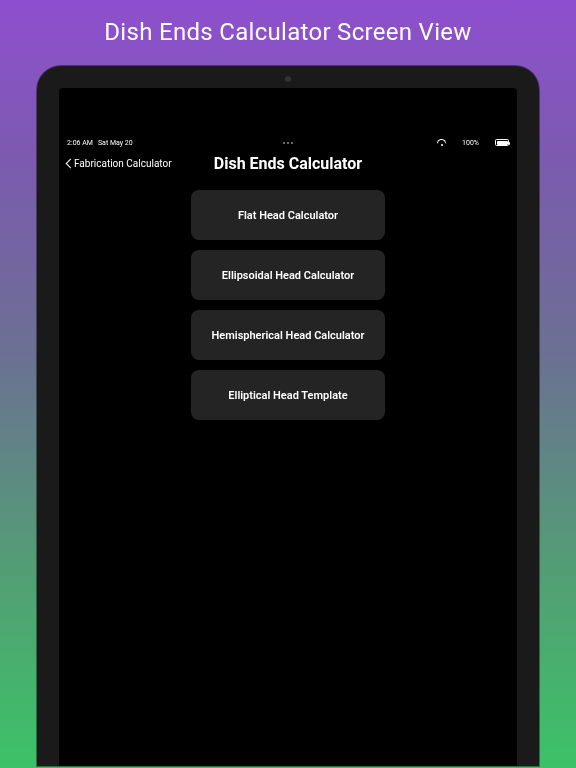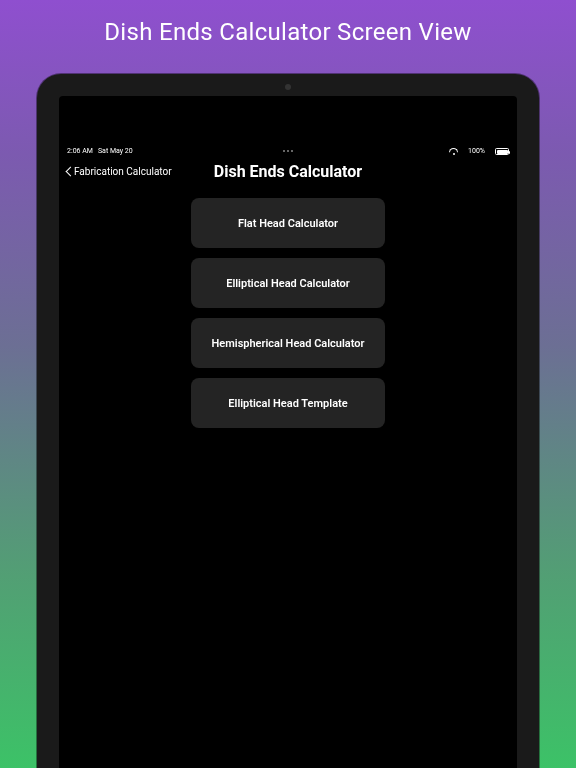--- a/index.html
+++ b/index.html
@@ -9,21 +9,21 @@
     background: linear-gradient(180deg, #8f4fcf 0%, #7c5ab0 20%, #6c6f94 45%, #529f74 75%, #3cc267 100%);
     display: flex;
     flex-direction: column;
     align-items: center;
   }
   .promo-title {
     color: #ffffff;
     font-size: 24px;
     font-weight: 400;
     margin-top: 18px;
-    margin-bottom: 28px;
+    margin-bottom: 20px;
     letter-spacing: 0.3px;
   }
   .device {
     width: 502px;
     height: 700px;
     background: #1a1a1a;
     border-radius: 24px 24px 0 0;
     padding: 22px 22px 0 22px;
     position: relative;
     box-shadow: 0 0 0 1px rgba(0,0,0,0.4);
@@ -53,21 +53,21 @@
     align-items: center;
     justify-content: space-between;
     padding: 0 8px;
     font-size: 7px;
     color: #ffffff;
     margin-top: 48px;
   }
   .status-left { display: flex; gap: 5px; align-items: center; }
   .status-center { display:flex; gap:2px; align-items:center; position:absolute; left:50%; transform:translateX(-50%); }
   .status-center .dot { width:2px; height:2px; border-radius:50%; background:#888; }
-  .status-right { display: flex; gap: 10px; align-items: flex-end; }
+  .status-right { display: flex; gap: 16px; align-items: flex-start; }
   .wifi-icon {
     width: 9px; height: 7px; position: relative;
   }
   .wifi-icon::before {
     content:""; position:absolute; bottom:0; left:50%; transform:translateX(-50%);
     width:2px; height:2px; background:#fff; border-radius:50%;
   }
   .wifi-icon::after{
     content:""; position:absolute; bottom:0; left:0; right:0; top:0;
     border:1px solid #fff; border-bottom:none; border-radius:9px 9px 0 0;
@@ -164,21 +164,21 @@
         <span>Fabrication Calculator</span>
       </div>
       <div class="nav-title">Dish Ends Calculator</div>
     </div>
 
     <div class="content">
       <div class="menu-btn">
         <span>Flat Head Calculator</span>
       </div>
       <div class="menu-btn">
-        <span>Elliptical Head Calculator</span>
+        <span>Ellipsoidal Head Calculator</span>
       </div>
       <div class="menu-btn">
         <span>Hemispherical Head Calculator</span>
       </div>
       <div class="menu-btn">
         <span>Elliptical Head Template</span>
       </div>
     </div>
 
   </div>

